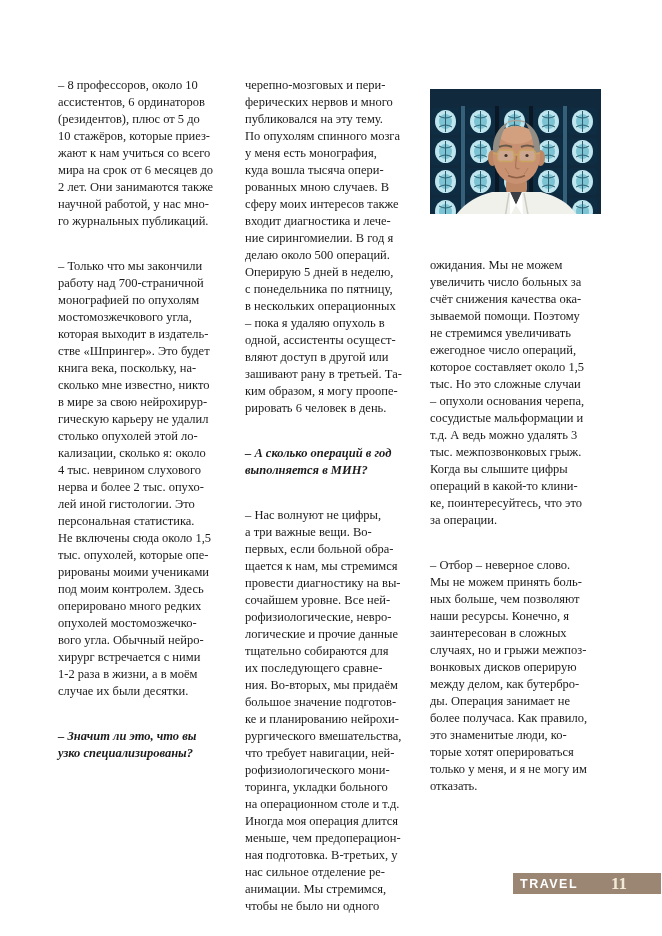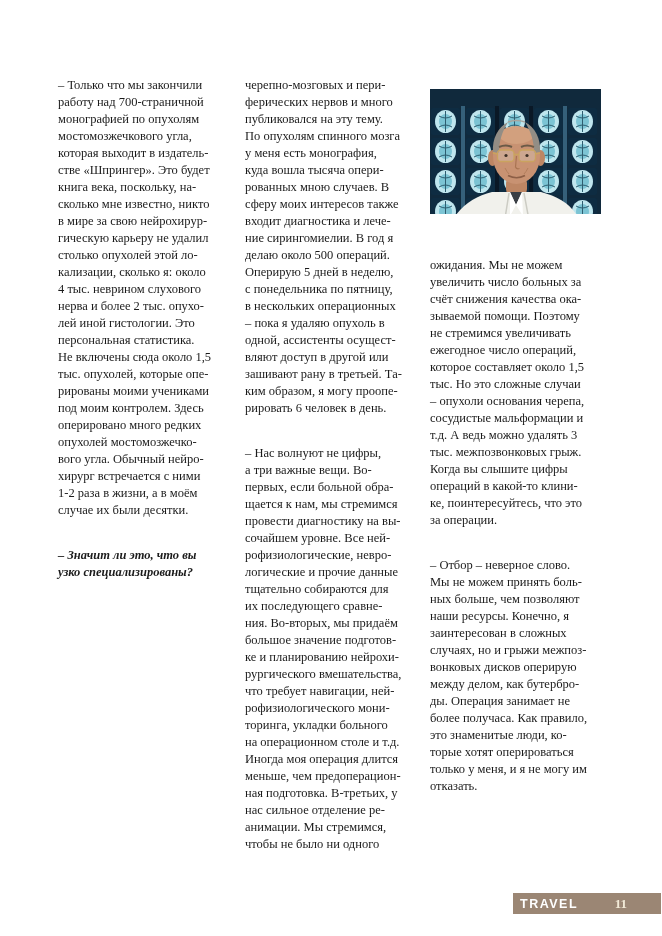--- a/index.html
+++ b/index.html
@@ -21,39 +21,48 @@
   .col p{margin:0 0 11px 0;}
   .col p.q{font-weight:bold;font-style:italic;}
   .photo{
     width:171px;height:125px;margin:-5px 0 9px 0;
     background:#10293c;overflow:hidden;
   }
   .photo svg{display:block;}
   .footer-bar{
     position:absolute;left:513px;top:873px;width:148px;height:21px;
     display:flex;align-items:center;justify-content:space-between;
-    padding:0;box-sizing:border-box;margin-top:20px;
+    padding:0;box-sizing:border-box;
   }
   .footer-label{
     font-family:"Liberation Sans","DejaVu Sans",sans-serif;
     font-weight:bold;font-size:12.5px;letter-spacing:1.5px;
     margin-left:7px;
   }
   .footer-page{
     font-family:"Liberation Serif","DejaVu Serif",serif;
-    font-weight:bold;font-size:13px;line-height:21px;
+    font-weight:bold;font-size:17px;line-height:21px;
     margin-right:34px;
   }
 </style>
 </head>
 <body>
 
 <div class="page">
 
   <div class="col col-1">
+    <p>– 8 профессоров, около 10
+ассистентов, 6 ординаторов
+(резидентов), плюс от 5 до
+10 стажёров, которые приез-
+жают к нам учиться со всего
+мира на срок от 6 месяцев до
+2 лет. Они занимаются также
+научной работой, у нас мно-
+го журнальных публикаций.</p>
     <p>– Только что мы закончили
 работу над 700-страничной
 монографией по опухолям
 мостомозжечкового угла,
 которая выходит в издатель-
 стве «Шпрингер». Это будет
 книга века, поскольку, на-
 сколько мне известно, никто
 в мире за свою нейрохирур-
 гическую карьеру не удалил
@@ -91,20 +100,22 @@
 делаю около 500 операций.
 Оперирую 5 дней в неделю,
 с понедельника по пятницу,
 в нескольких операционных
 – пока я удаляю опухоль в
 одной, ассистенты осущест-
 вляют доступ в другой или
 зашивают рану в третьей. Та-
 ким образом, я могу проопе-
 рировать 6 человек в день.</p>
+    <p class="q">– А сколько операций в год
+выполняется в МИН?</p>
     <p>– Нас волнуют не цифры,
 а три важные вещи. Во-
 первых, если больной обра-
 щается к нам, мы стремимся
 провести диагностику на вы-
 сочайшем уровне. Все ней-
 рофизиологические, невро-
 логические и прочие данные
 тщательно собираются для
 их последующего сравне-

